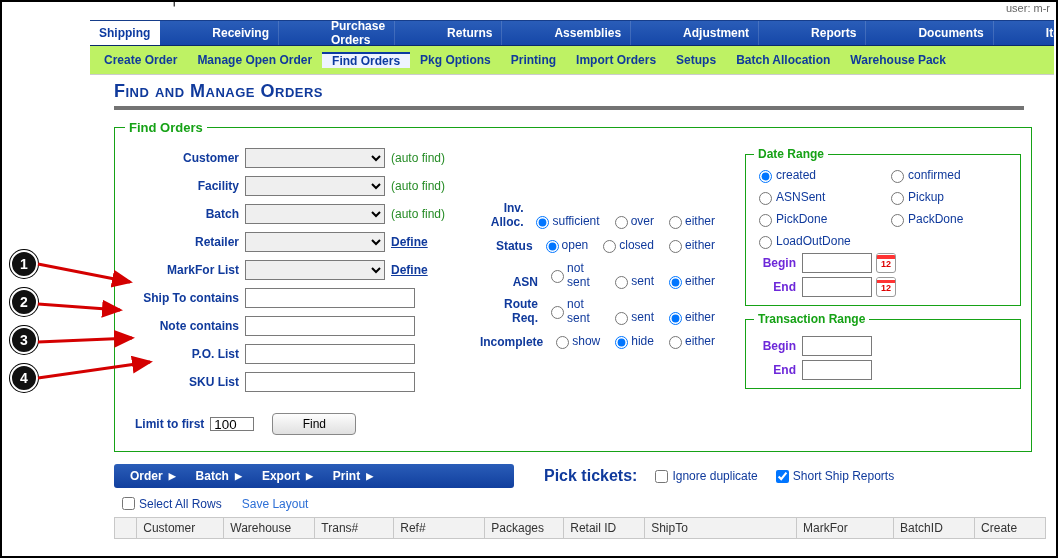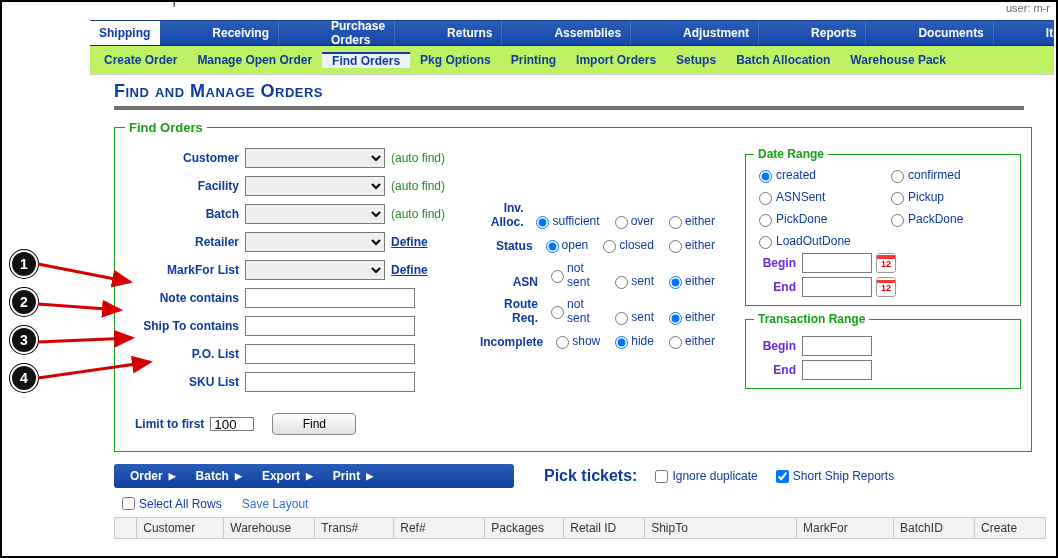--- a/index.html
+++ b/index.html
@@ -459,25 +459,25 @@
           <label>Retailer</label>
           <select></select>
           <span class="define">Define</span>
         </div>
         <div class="row">
           <label>MarkFor List</label>
           <select></select>
           <span class="define">Define</span>
         </div>
         <div class="row">
+          <label>Ship To contains</label>
+          <input class="textin" style="width: 170px;">
+        </div>
+        <div class="row">
           <label>Note contains</label>
-          <input class="textin" style="width: 170px;">
-        </div>
-        <div class="row">
-          <label>Ship To contains</label>
           <input class="textin" style="width: 170px;">
         </div>
         <div class="row">
           <label>P.O. List</label>
           <input class="textin" style="width: 170px;">
         </div>
         <div class="row">
           <label>SKU List</label>
           <input class="textin" style="width: 170px;">
         </div>

